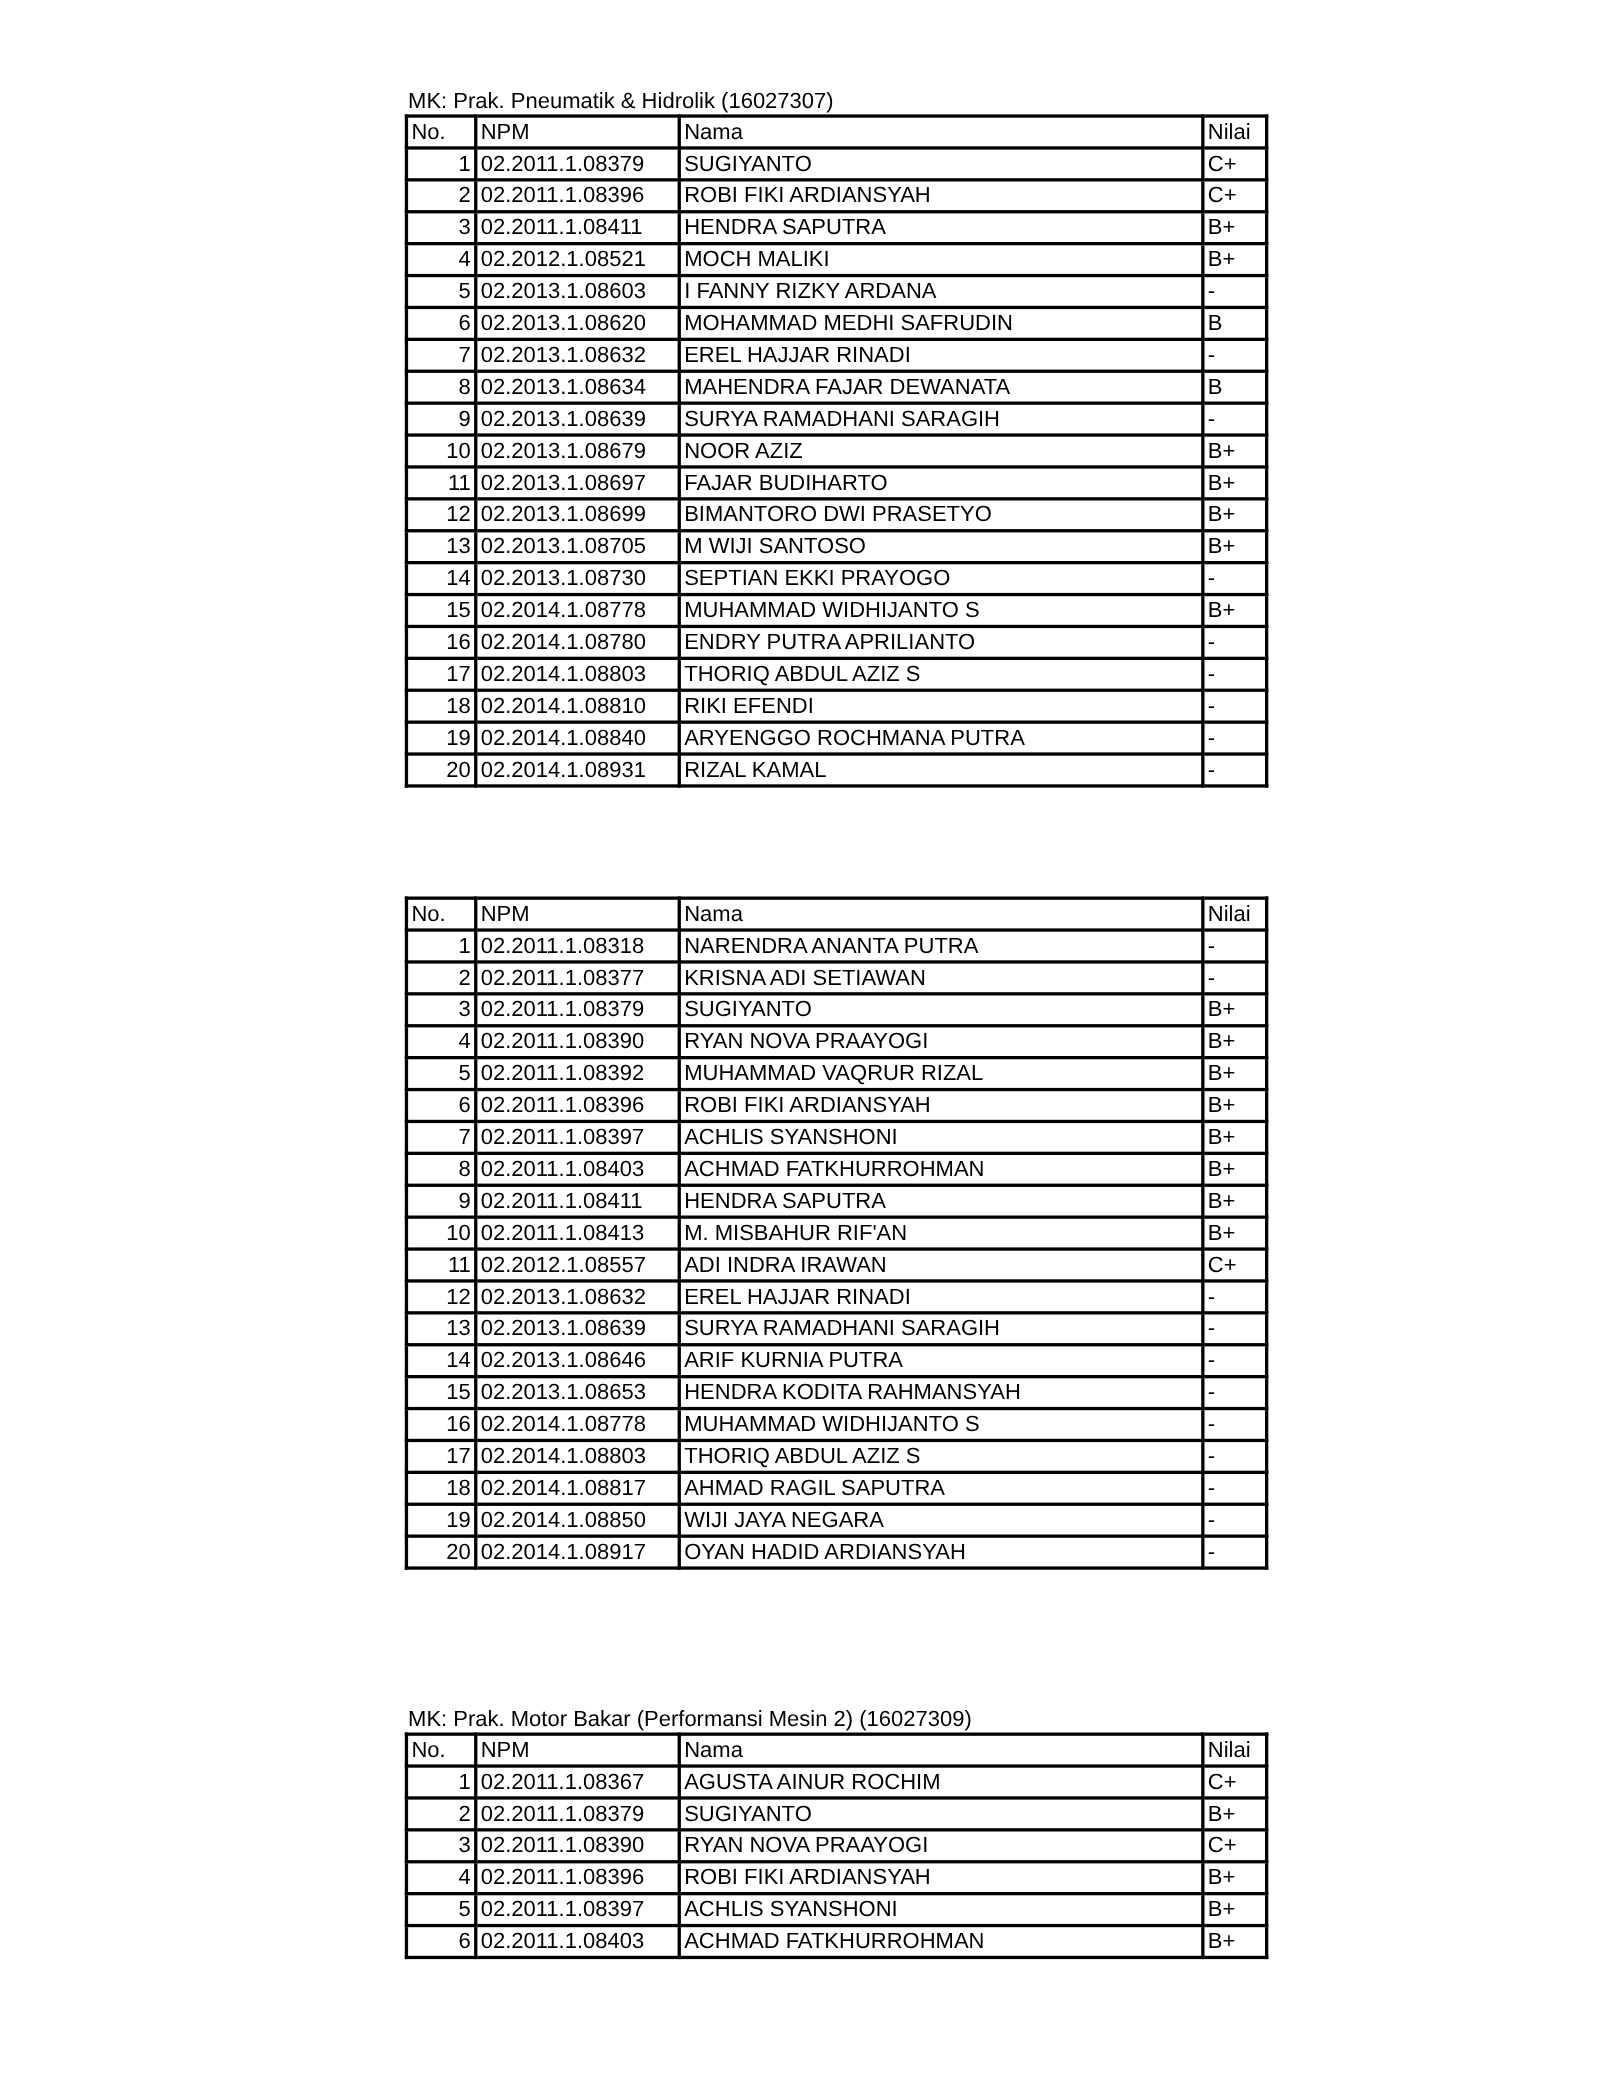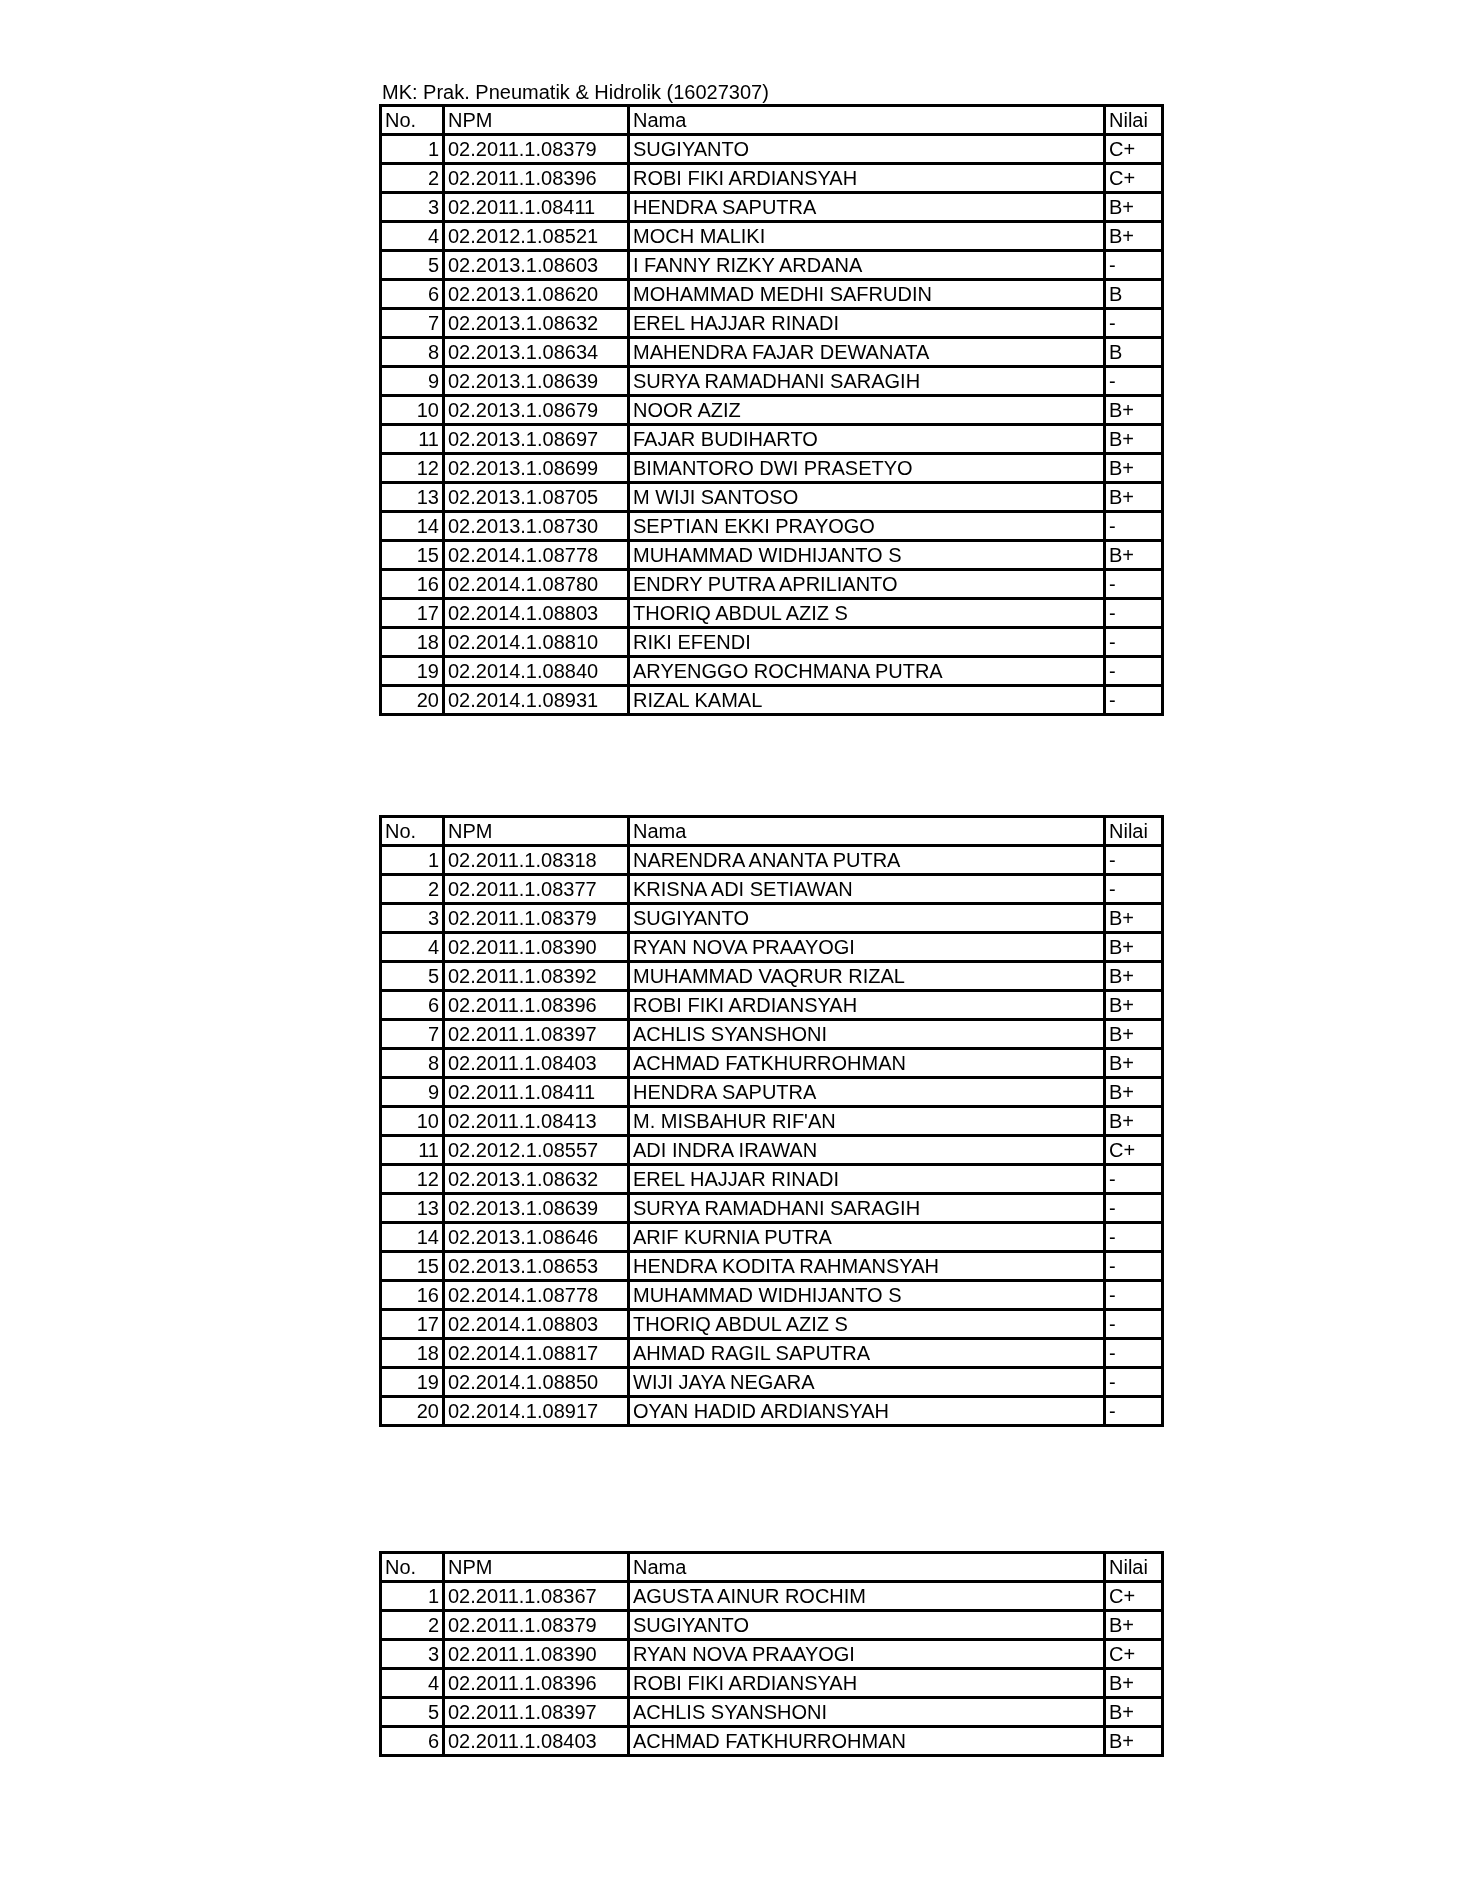--- a/index.html
+++ b/index.html
@@ -1,18 +1,18 @@
 <!DOCTYPE html>
 <html><head>
 <meta charset="utf-8">
 <style>
   html, body { margin: 0; padding: 0; background: #ffffff; }
   body { width: 1467px; height: 1898px; position: relative; overflow: hidden;
          font-family: "Liberation Sans", sans-serif; color: #000; }
-  .section { position: absolute; left: 379px; width: 820px; }
+  .section { position: absolute; left: 368px; width: 820px; }
   .sec-title { font-size: 20px; line-height: 24px; height: 24px; padding-left: 3px; white-space: nowrap; }
   table { border-collapse: collapse; width: 782px; table-layout: fixed; padding-left: 33px; }
   col.c-no { width: 63px; }
   col.c-npm { width: 185px; }
   col.c-nama { width: 476px; }
   col.c-nilai { width: 58px; }
   td, th { border: 3px solid #000; height: 26px; padding: 0 3px; font-size: 20px; line-height: 26px;
            font-weight: normal; text-align: left; white-space: nowrap; overflow: hidden; }
   td.no { text-align: right; }
   #sec-0 { top: 80px; }
@@ -299,20 +299,21 @@
           <td class="no">20</td>
           <td>02.2014.1.08917</td>
           <td>OYAN HADID ARDIANSYAH</td>
           <td>-</td>
         </tr>
       </tbody>
   </table>
 </div>
 
 <div class="section" id="sec-2">
+  <div class="sec-title">MK: Prak. Motor Bakar (Performansi Mesin 2) (16027309)</div>
   <table>
     <colgroup>
         <col class="c-no">
         <col class="c-npm">
         <col class="c-nama">
         <col class="c-nilai">
       </colgroup>
     <thead>
       <tr>
         <th>No.</th>

